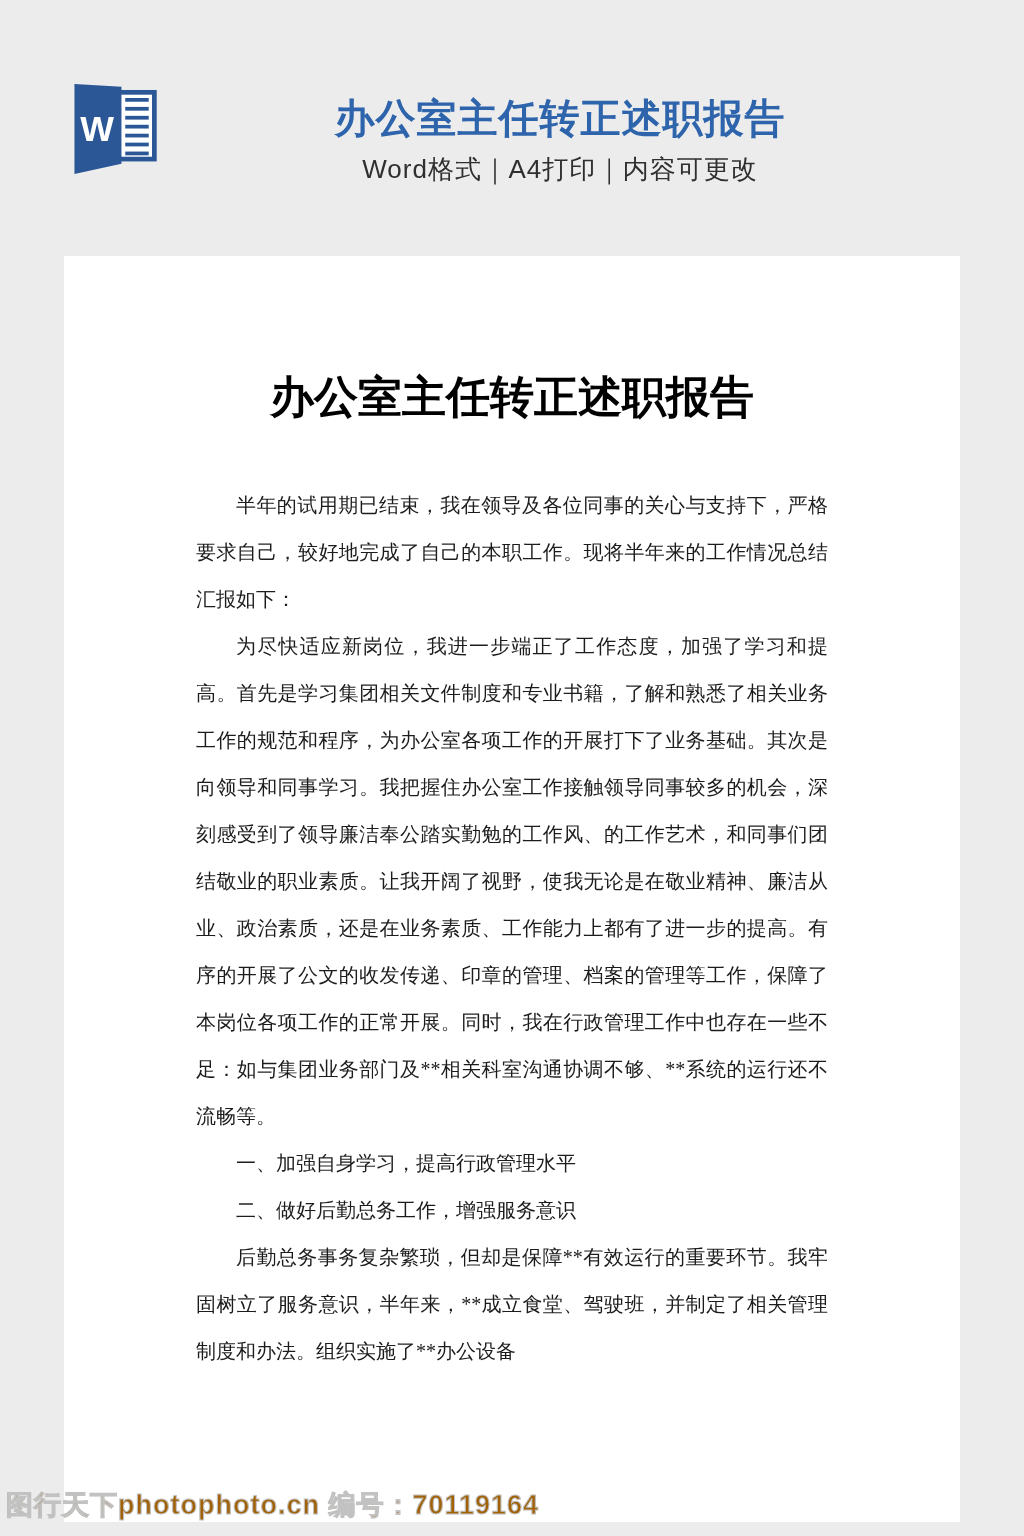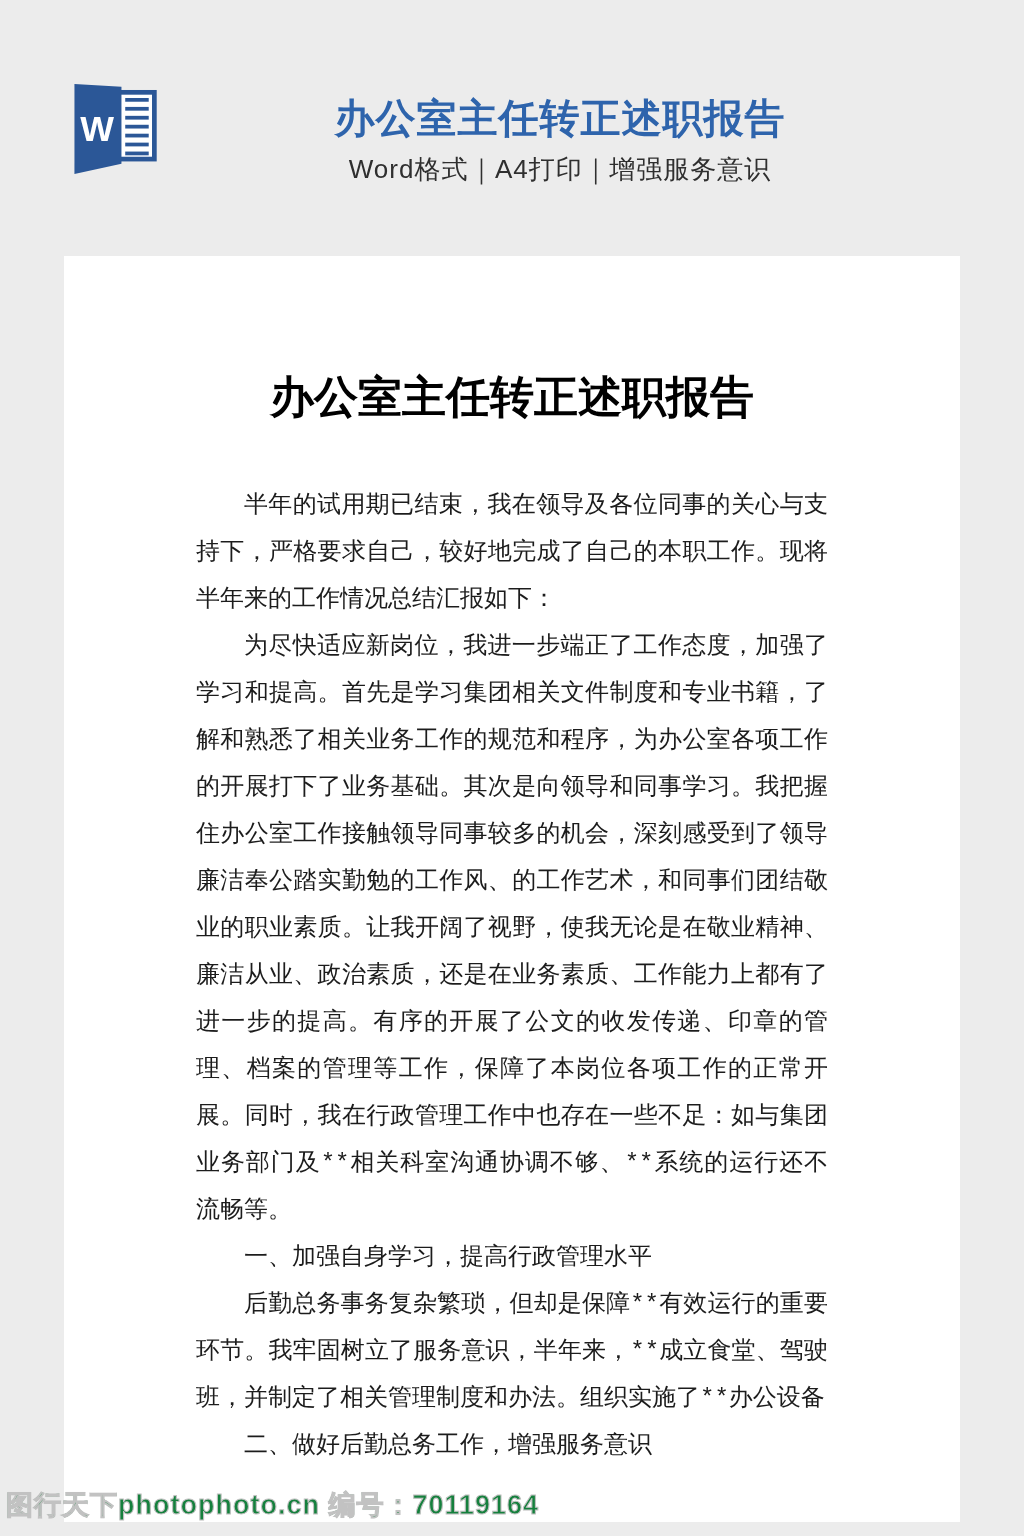--- a/index.html
+++ b/index.html
@@ -42,32 +42,32 @@
   .doc-title{
     margin-top:120px;
     text-align:center;
     font-family:"Liberation Serif", serif;
     font-size:44px;font-weight:bold;color:#000;
     line-height:1;
   }
   .doc-body{
     width:632px;
     margin:62px auto 0 auto;
-    font-family:Liberation Mono, monospace;
-    font-size:24px;line-height:47px;color:var(--body-ink);
+    font-family:Liberation Serif, serif;
+    font-size:20px;line-height:47px;color:var(--body-ink);
     text-align:justify;
   }
   .doc-body p{text-indent:2em;margin:0;}
 
   
   .watermark{
     position:absolute;left:6px;top:1491px;
     font-size:27px;font-weight:bold;letter-spacing:1px;
     line-height:1.1;
-    color:#15803d;
+    color:#a16207;
     -webkit-text-stroke:1px #c2c2c2;
     text-shadow:0 0 1px #cfcfcf;
     white-space:nowrap;
   }
 </style>
 </head>
 <body>
 
 <div class="screen">
 
@@ -81,30 +81,30 @@
         <line x1="63" y1="47.5" x2="88" y2="47.5"></line>
         <line x1="63" y1="57" x2="88" y2="57"></line>
         <line x1="63" y1="66.5" x2="88" y2="66.5"></line>
         <line x1="63" y1="76" x2="88" y2="76"></line>
       </g>
       <polygon points="9,2 59,5 59,87 9,98" fill="#2b5797"></polygon>
       <text x="33" y="63" text-anchor="middle" fill="#ffffff" font-family="Liberation Sans, sans-serif" font-size="38" font-weight="bold">W</text>
     </svg>
     <div class="header-text">
       <div class="header-title">办公室主任转正述职报告</div>
-      <div class="header-subtitle">Word格式｜A4打印｜增强服务意识</div>
+      <div class="header-subtitle">Word格式｜A4打印｜内容可更改</div>
     </div>
   </div>
 
   <div class="page">
     <div class="doc-title">办公室主任转正述职报告</div>
     <div class="doc-body">
         <p class="para body">半年的试用期已结束，我在领导及各位同事的关心与支持下，严格要求自己，较好地完成了自己的本职工作。现将半年来的工作情况总结汇报如下：</p>
         <p class="para body">为尽快适应新岗位，我进一步端正了工作态度，加强了学习和提高。首先是学习集团相关文件制度和专业书籍，了解和熟悉了相关业务工作的规范和程序，为办公室各项工作的开展打下了业务基础。其次是向领导和同事学习。我把握住办公室工作接触领导同事较多的机会，深刻感受到了领导廉洁奉公踏实勤勉的工作风、的工作艺术，和同事们团结敬业的职业素质。让我开阔了视野，使我无论是在敬业精神、廉洁从业、政治素质，还是在业务素质、工作能力上都有了进一步的提高。有序的开展了公文的收发传递、印章的管理、档案的管理等工作，保障了本岗位各项工作的正常开展。同时，我在行政管理工作中也存在一些不足：如与集团业务部门及**相关科室沟通协调不够、**系统的运行还不流畅等。</p>
         <p class="para heading">一、加强自身学习，提高行政管理水平</p>
+        <p class="para heading">二、做好后勤总务工作，增强服务意识</p>
         <p class="para body">后勤总务事务复杂繁琐，但却是保障**有效运行的重要环节。我牢固树立了服务意识，半年来，**成立食堂、驾驶班，并制定了相关管理制度和办法。组织实施了**办公设备</p>
-        <p class="para heading">二、做好后勤总务工作，增强服务意识</p>
       </div>
   </div>
 
   <div class="watermark">图行天下photophoto.cn 编号：70119164</div>
 
 </div>
 
 </body></html>

